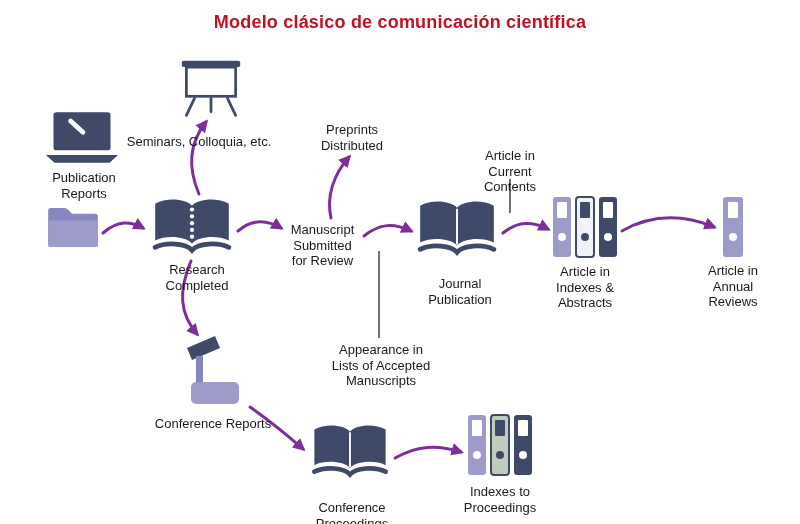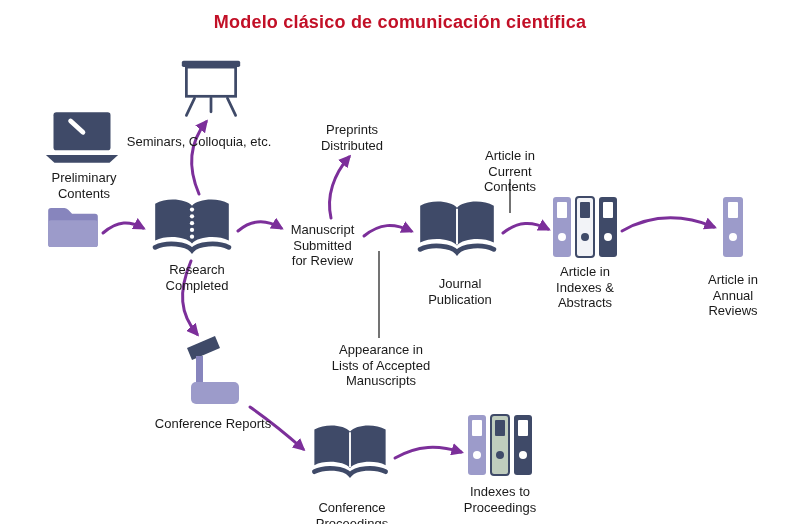--- a/index.html
+++ b/index.html
@@ -56,21 +56,21 @@
     <line class="connector-line" x1="379" y1="338" x2="379" y2="251"></line>
   </svg>
 
   <div class="icon" style="left:44px;top:112px;width:76px;height:52px">
     <svg viewBox="0 0 80 54">
       <rect x="10" y="0" width="60" height="40" rx="3" class="fill-navy"></rect>
       <path d="M28,9 L41,21" stroke="#ffffff" stroke-width="5" stroke-linecap="round" fill="none"></path>
       <path d="M2,45 L78,45 L69,53 L11,53 Z" class="fill-navy"></path>
     </svg>
   </div>
-  <div class="label" style="left:49px;top:170px;width:70px">Preliminary Contents</div>
+  <div class="label" style="left:49px;top:170px;width:70px">Publication Reports</div>
 
   <div class="icon" style="left:46px;top:206px;width:54px;height:42px">
     <svg viewBox="0 0 56 44">
       <path d="M2,8 L2,5 Q2,2 5,2 L19,2 Q21,2 23,4 L27,8 L51,8 Q54,8 54,11 L54,40 Q54,43 51,43 L5,43 Q2,43 2,40 Z" class="fill-lavenderDark"></path>
       <rect x="2" y="15" width="52" height="28" rx="3" class="fill-lavender"></rect>
     </svg>
   </div>
 
   <div class="icon" style="left:180px;top:60px;width:62px;height:58px">
     <svg viewBox="0 0 68 62">
@@ -128,21 +128,21 @@
   </div>
   <div class="label" style="left:545px;top:264px;width:80px">Article in Indexes &amp; Abstracts</div>
 
   <div class="icon" style="left:722px;top:196px;width:24px;height:62px">
     <svg viewBox="0 0 24 62">
       <rect x="1" y="1" width="20" height="60" rx="3" class="fill-lavender"></rect>
       <rect x="6" y="6" width="10" height="16" rx="1" class="fill-white"></rect>
       <circle cx="11" cy="41" r="4" class="fill-white"></circle>
     </svg>
   </div>
-  <div class="label" style="left:697px;top:272px;width:72px">Article in Annual Reviews</div>
+  <div class="label" style="left:697px;top:263px;width:72px">Article in Annual Reviews</div>
 
   <div class="label" style="left:326px;top:342px;width:110px">Appearance in Lists of Accepted Manuscripts</div>
 
   <div class="icon" style="left:183px;top:336px;width:60px;height:70px">
     <svg viewBox="0 0 60 70">
       <polygon points="4,12 32,0 37,12 9,24" class="fill-navy"></polygon>
       <rect x="13" y="20" width="7" height="32" class="fill-lavenderDark"></rect>
       <rect x="8" y="46" width="48" height="22" rx="5" class="fill-lavender"></rect>
     </svg>
   </div>

